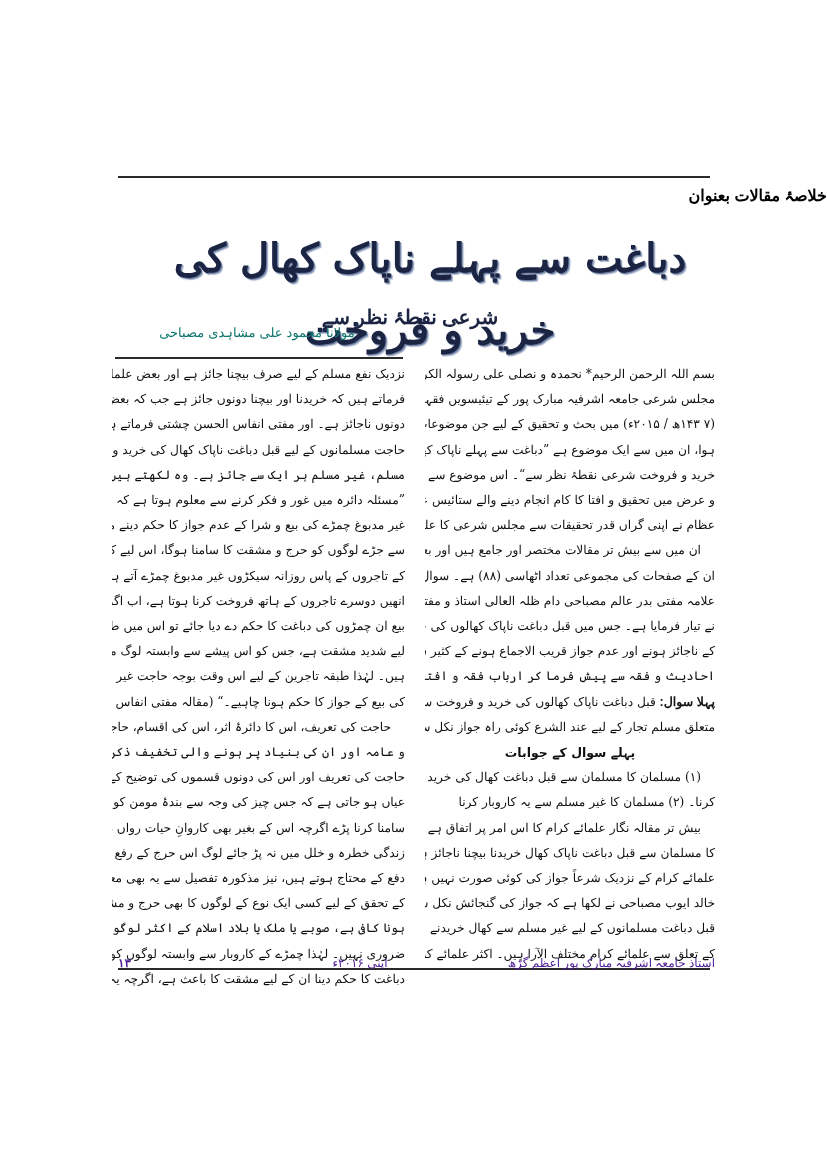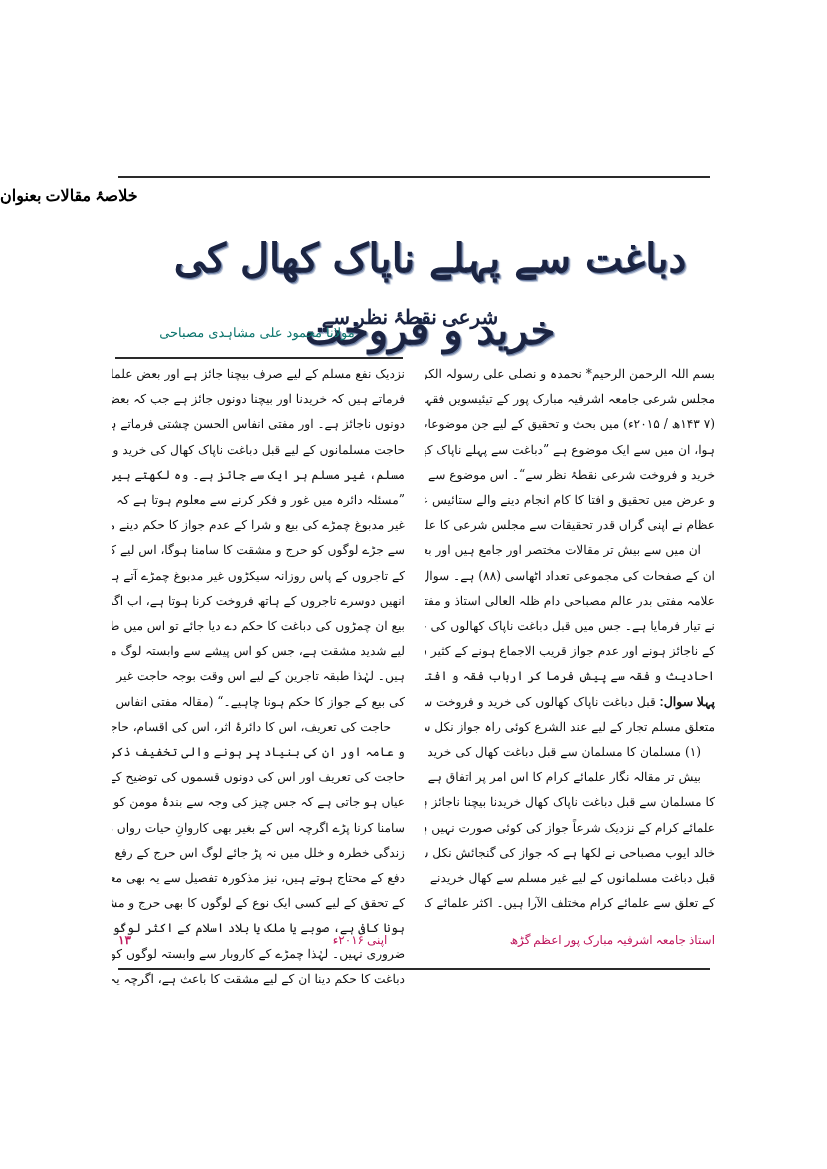--- a/index.html
+++ b/index.html
@@ -1,38 +1,38 @@
 <!DOCTYPE html>
 <html><head>
 <meta charset="utf-8">
 <style>
   html, body { margin: 0; padding: 0; background: #ffffff; }
   body { width: 827px; height: 1169px; position: relative; overflow: hidden; font-family: "DejaVu Sans", sans-serif; color: #111; }
   .rule { position: absolute; background: #2a2a2a; }
   #rule-top { left: 118px; top: 176px; width: 592px; height: 2px; }
   #rule-author { left: 115px; top: 357px; width: 288px; height: 2px; }
   #rule-bottom { left: 118px; top: 968px; width: 592px; height: 2px; }
-  .kicker { position: absolute; left: 0; width: 827px; top: 186px; text-align: left; direction: rtl;
-    font-family: Liberation Serif, serif; font-weight: bold; font-size: 16px; color: #000; }
+  .kicker { position: absolute; left: 0; width: 827px; top: 186px; text-align: right; direction: rtl;
+    font-family: Liberation Sans, sans-serif; font-weight: bold; font-size: 16px; color: #000; }
   .title { position: absolute; left: 150px; width: 560px; top: 222px; text-align: center; direction: rtl;
     font-family: "DejaVu Serif", serif; font-weight: bold; font-size: 40px; line-height: 72px; color: #1b2442;
     text-shadow: 1px 1px 0 #6d7fa3, 2px 2px 1px #a8b4cc; letter-spacing: 1px; }
   .subtitle { position: absolute; left: 290px; width: 240px; top: 305px; text-align: center; direction: rtl;
     font-family: Liberation Serif, serif; font-weight: bold; font-size: 20px; color: #1b2442; }
   .author { position: absolute; left: 112px; width: 290px; top: 325px; direction: rtl; text-align: center;
     font-family: "DejaVu Serif", serif; font-size: 13px; color: #0f766e; }
   .col { position: absolute; top: 362px; direction: rtl; text-align: justify; text-align-last: right;
     font-family: "DejaVu Serif", serif; font-size: 12.2px; line-height: 25.2px; color: #111; }
   #col-right { left: 425px; width: 290px; }
   #col-left { left: 112px; width: 293px; }
   .line { display: block; white-space: nowrap; overflow: hidden; }
   .indent { padding-right: 14px; }
   .bold-lead { font-weight: bold; font-family: Liberation Sans, sans-serif; font-size: 12.5px; }
   .center-head { display: block; text-align: center; text-align-last: center; font-weight: bold; font-family: "DejaVu Sans", sans-serif; font-size: 12.5px; }
-  .footer { position: absolute; top: 933px; direction: rtl; font-family: Liberation Serif, serif; font-size: 12px; color: #be185d; }
+  .footer { position: absolute; top: 956px; direction: rtl; font-family: Liberation Sans, sans-serif; font-size: 12px; color: #4c1d95; }
   #footer-affil { left: 425px; width: 290px; text-align: right; }
   #footer-date { left: 300px; width: 120px; text-align: center; }
   #footer-page { left: 118px; width: 40px; text-align: left; font-weight: bold; }
 </style>
 </head>
 <body>
 
 <div class="rule" id="rule-top"></div>
 
 <div class="kicker">خلاصۂ مقالات بعنوان</div>
@@ -51,21 +51,23 @@
   <span class="line">و عرض میں تحقیق و افتا کا کام انجام دینے والے ستائیس علمائے کرام و مفتیان</span>
   <span class="line">عظام نے اپنی گراں قدر تحقیقات سے مجلس شرعی کا علمی تعاون فرمایا۔</span>
   <span class="line indent">ان میں سے بیش تر مقالات مختصر اور جامع ہیں اور بعض متوسط،</span>
   <span class="line">ان کے صفحات کی مجموعی تعداد اٹھاسی (۸۸) ہے۔ سوال نامہ حضرت</span>
   <span class="line">علامہ مفتی بدر عالم مصباحی دام ظلہ العالی استاذ و مفتی جامعہ اشرفیہ مبارک پور</span>
   <span class="line">نے تیار فرمایا ہے۔ جس میں قبل دباغت ناپاک کھالوں کی خرید و فروخت</span>
   <span class="line">کے ناجائز ہونے اور عدم جواز قریب الاجماع ہونے کے کثیر شواہد کتب</span>
   <span class="line">احادیث و فقہ سے پیش فرما کر ارباب فقہ و افتا سے دو سوال کیے ہیں۔</span>
   <span class="line"><span class="bold-lead">پہلا سوال:</span><span> قبل دباغت ناپاک کھالوں کی خرید و فروخت سے</span></span>
   <span class="line">متعلق مسلم تجار کے لیے عند الشرع کوئی راہ جواز نکل سکتی ہے یا نہیں؟</span>
+  <span class="center-head">پہلے سوال کے جوابات</span>
   <span class="line indent">(۱) مسلمان کا مسلمان سے قبل دباغت کھال کی خرید و فروخت</span>
+  <span class="line">کرنا۔ (۲) مسلمان کا غیر مسلم سے یہ کاروبار کرنا</span>
   <span class="line indent">بیش تر مقالہ نگار علمائے کرام کا اس امر پر اتفاق ہے کہ مسلمان</span>
   <span class="line">کا مسلمان سے قبل دباغت ناپاک کھال خریدنا بیچنا ناجائز ہے۔ اکثر</span>
   <span class="line">علمائے کرام کے نزدیک شرعاً جواز کی کوئی صورت نہیں ہے اور مولانا</span>
   <span class="line">خالد ایوب مصباحی نے لکھا ہے کہ جواز کی گنجائش نکل سکتی ہے۔ اور</span>
   <span class="line">قبل دباغت مسلمانوں کے لیے غیر مسلم سے کھال خریدنے اور بیچنے</span>
   <span class="line">کے تعلق سے علمائے کرام مختلف الآرا ہیں۔ اکثر علمائے کرام کے</span>
 </div>
 
 <div class="col" id="col-left">
   <span class="line">نزدیک نفع مسلم کے لیے صرف بیچنا جائز ہے اور بعض علمائے کرام</span>

